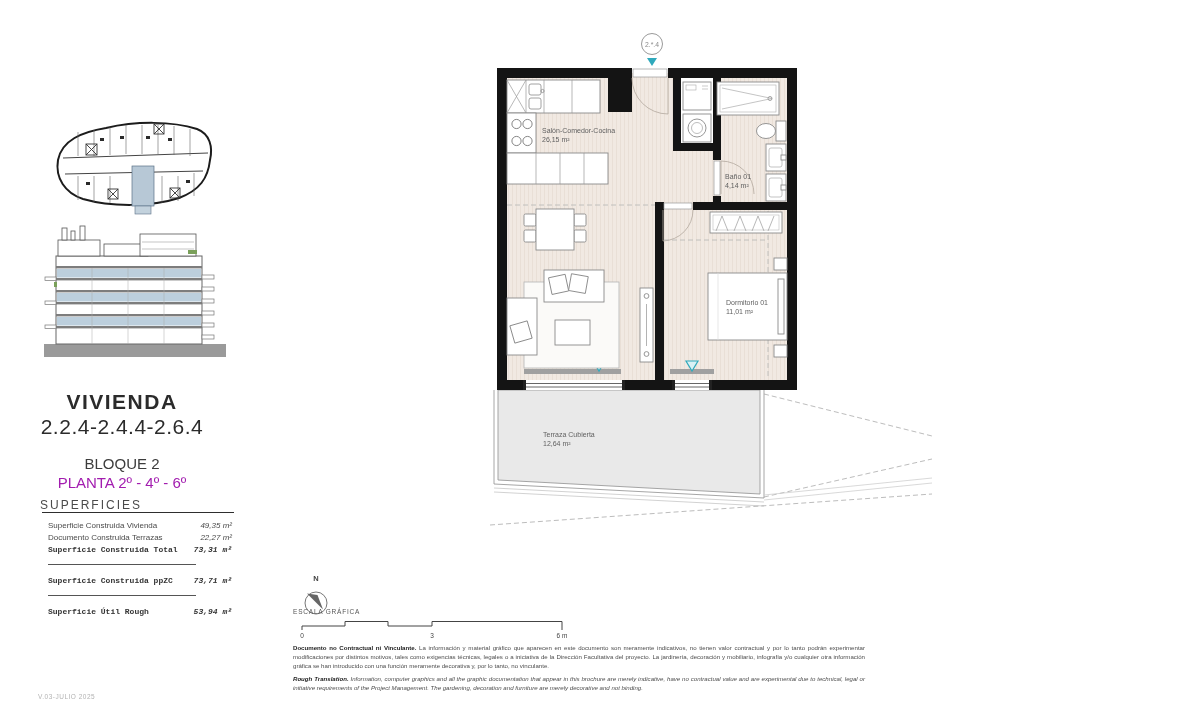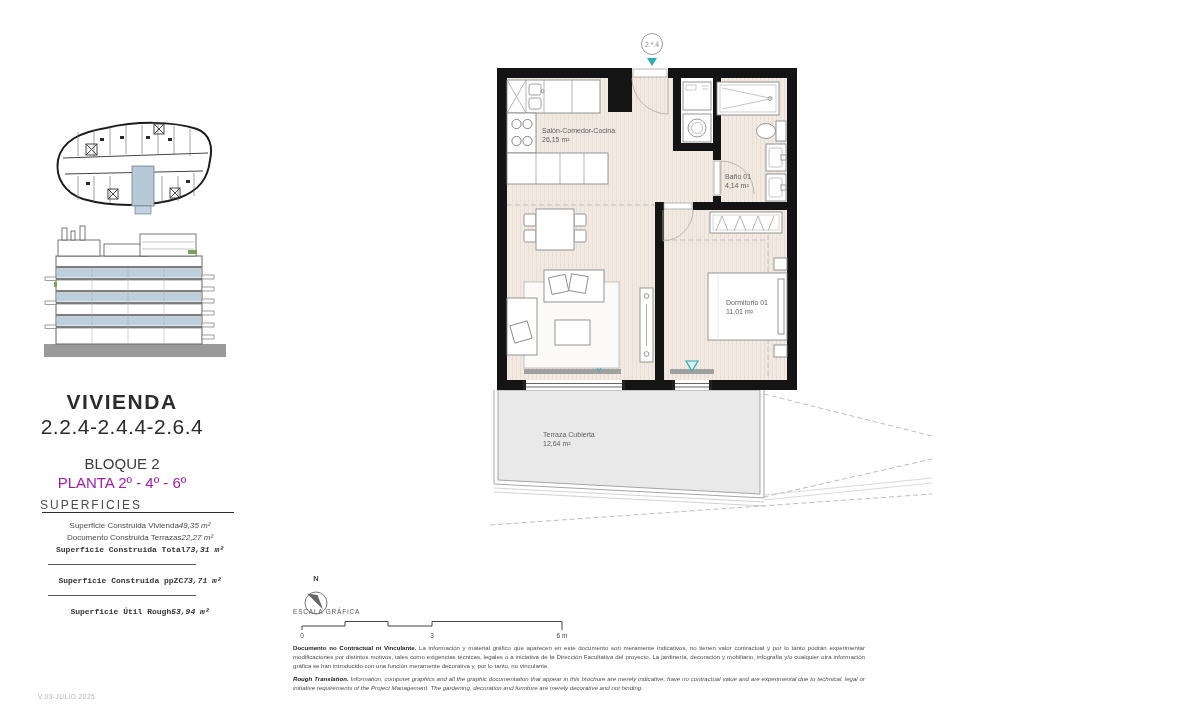--- a/index.html
+++ b/index.html
@@ -8,21 +8,21 @@
   .abs{position:absolute;}
   
   #title-block{left:24px;top:390px;width:196px;text-align:center;}
   .t-vivienda{font-size:21px;font-weight:bold;letter-spacing:1.5px;color:#2b2b2b;line-height:1.15;}
   .t-numbers{font-size:21px;font-weight:normal;letter-spacing:.5px;color:#2b2b2b;line-height:1.2;}
   .t-block{font-size:15px;color:#3c3c3c;line-height:1.25;margin-top:16px;}
   .t-planta{font-size:15px;color:#a21caf;line-height:1.25;}
   #surfaces{left:40px;top:498px;width:196px;}
   .s-head{font-size:12px;letter-spacing:2px;color:#4a4a4a;text-align:left;}
   .s-rule{border-top:1.3px solid #2e2e2e;margin:0 2px 6px 2px;}
-  .s-row{display:flex;justify-content:center;font-size:8px;color:#4a4a4a;
+  .s-row{display:flex;justify-content:space-between;font-size:8px;color:#4a4a4a;
          padding:1.5px 4px 1.5px 8px;}
   .s-row .val{font-style:italic;}
   .s-row.bold{font-weight:bold;color:#333;font-family:Liberation Mono, monospace;}
   .s-sep{border-top:1px solid #555;width:148px;margin:9px 0 9px 8px;}
   
   #escala-label{left:293px;top:608px;font-size:6.5px;letter-spacing:.8px;color:#555;}
   .disc{left:293px;width:572px;font-size:6.1px;line-height:1.5;color:#4c4c4c;text-align:justify;}
   .disc b{color:#222;}
   #disc-en{font-style:italic;}
   #version-note{left:38px;top:693px;font-size:6.5px;color:#b3b3b3;letter-spacing:.5px;}

